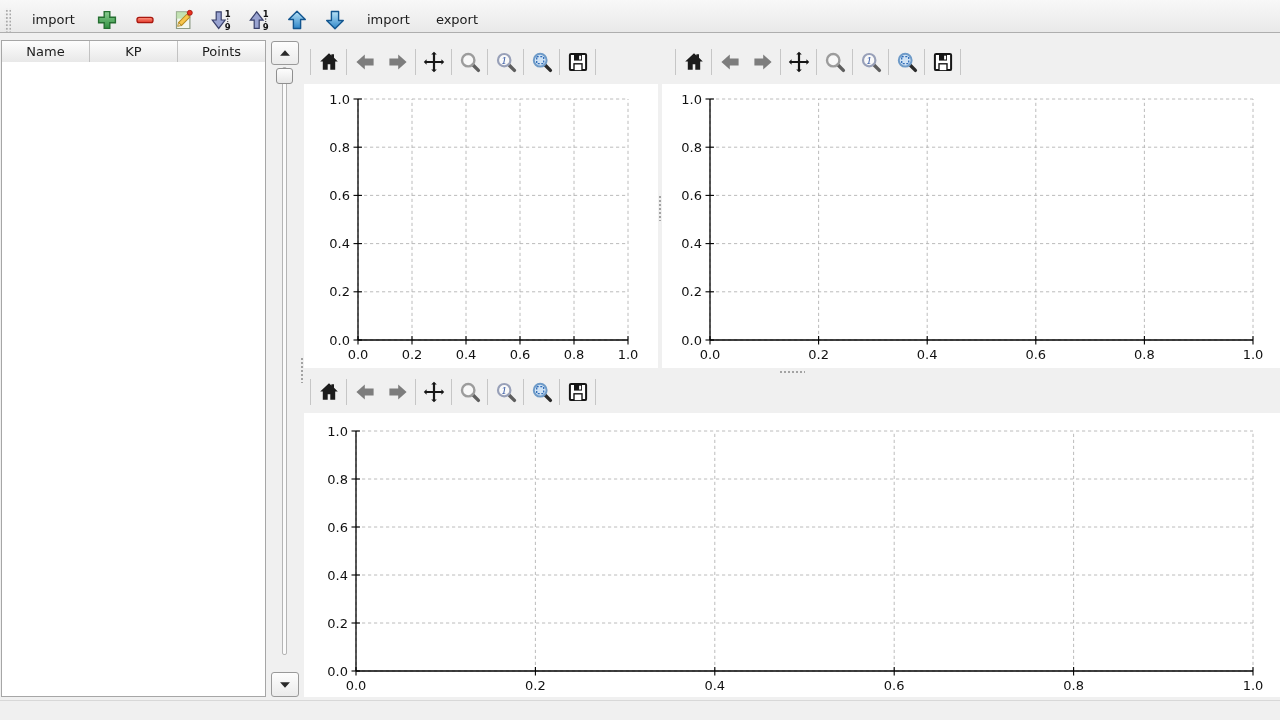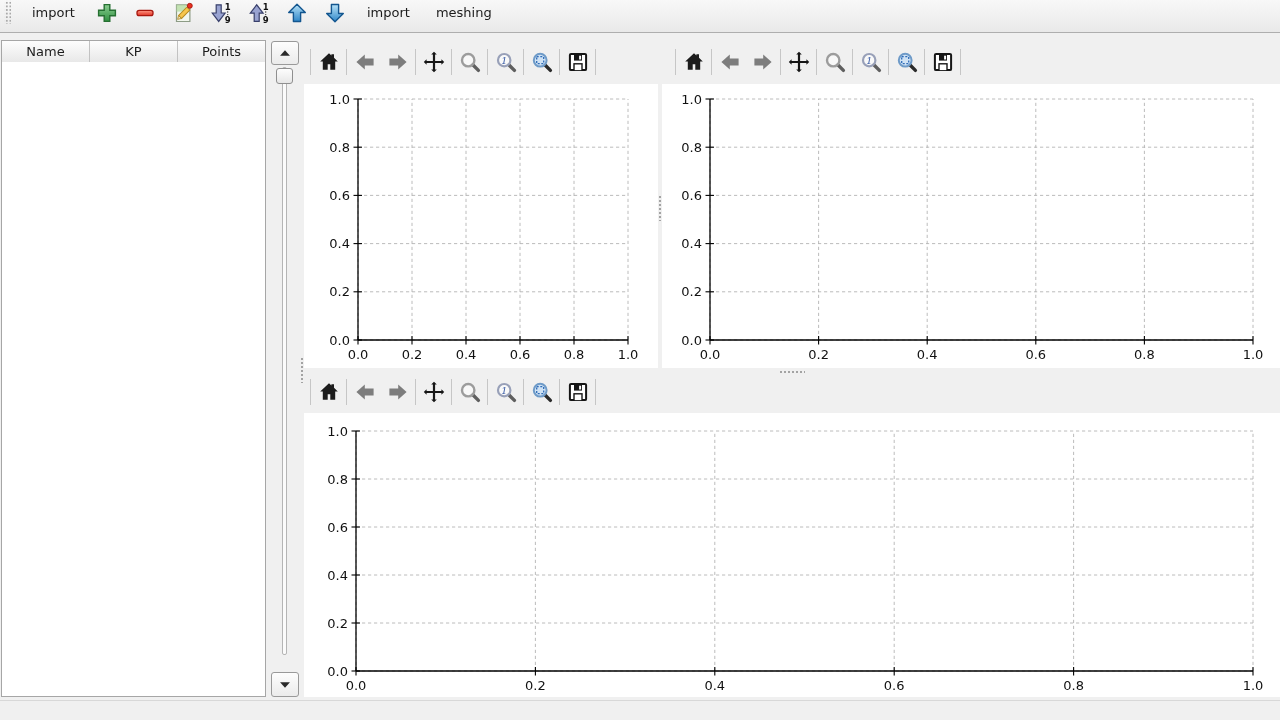--- a/index.html
+++ b/index.html
@@ -6,21 +6,21 @@
   .screen{
     position:relative;width:1280px;height:720px;overflow:hidden;
     background:#f0f0f0;font-family:"DejaVu Sans","Liberation Sans",sans-serif;
     -webkit-font-smoothing:antialiased;
   }
   
   .app-toolbar{
     position:absolute;left:0;top:0;width:1280px;height:33px;
     background:linear-gradient(#f8f8f8,#e9e9e9);
     border-bottom:1px solid #aeaeae;
-    display:flex;align-items:flex-start;gap:8px;padding-left:4px;box-sizing:border-box;
+    display:flex;align-items:flex-end;gap:8px;padding-left:4px;box-sizing:border-box;
   }
   .tb-grip{
     width:7px;height:24px;margin-right:4px;
     background-image:radial-gradient(circle,#a9a9a9 1px,transparent 1.3px);
     background-size:3.6px 3.6px;background-position:1px 1px;
   }
   .tb-text-btn{
     font-size:13px;color:#1b1b1b;padding:5px 9px;border-radius:3px;cursor:default;
   }
   .tb-icon{width:24px;height:24px;margin:0 3px;}
@@ -172,21 +172,21 @@
             <defs>
               <linearGradient id="gD" x1="0" y1="0" x2="0" y2="1">
                 <stop offset="0" stop-color="#b8e3f8"></stop>
                 <stop offset="1" stop-color="#2e86c8"></stop>
               </linearGradient>
             </defs>
             <path d="M12 20.8 3.7 12.5H8.4V3.5H15.6V12.5H20.3Z" fill="url(#gD)" stroke="#13568f" stroke-width="1.4" stroke-linejoin="round"></path>
           </svg>
         </div>
         <span class="tb-text-btn">import</span>
-        <span class="tb-text-btn">meshing</span>
+        <span class="tb-text-btn">export</span>
       </span>
   </div>
 
   <div class="table-panel">
     <div class="table-header">
       <div class="th">Name</div>
       <div class="th">KP</div>
       <div class="th">Points</div>
     </div>
     <div class="table-body"></div>

